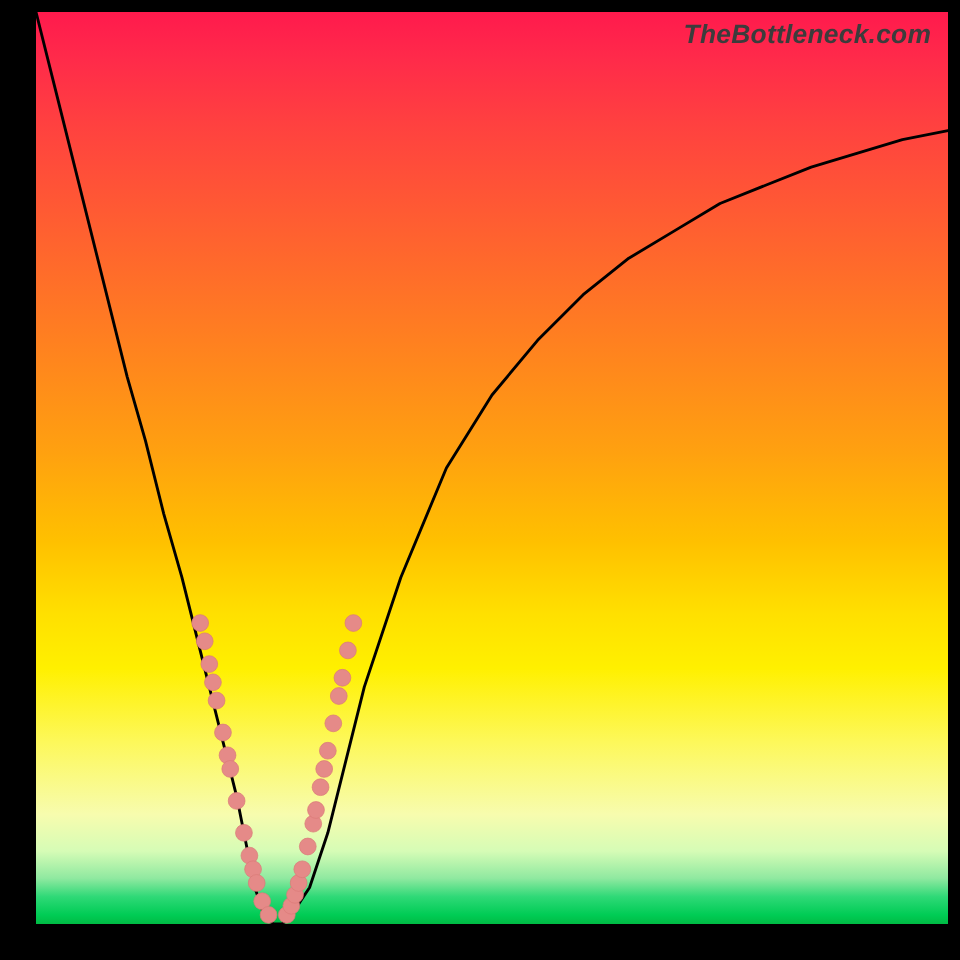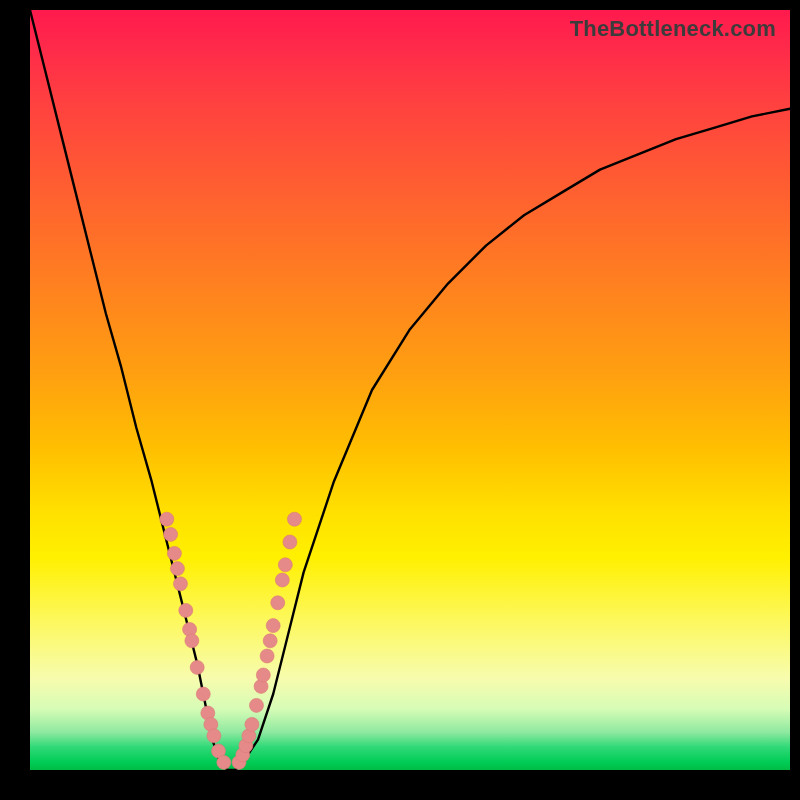--- a/index.html
+++ b/index.html
@@ -36,20 +36,21 @@
       #fff000 72%,
       #fdf85a 80%,
       #f7fcae 88%,
       #d6fcb6 92%,
       #8fe9a0 95%,
       #2fd977 97%,
       #00cc55 99%,
       #00bb44 100%
     );
     box-sizing: border-box;
+    font-style: italic;
   }
   .watermark {
     position: absolute;
     top: 6px;
     right: 14px;
     color: #3c3c3c;
     font-size: 22px;
     font-weight: 600;
     letter-spacing: 0.2px;
     pointer-events: none;

